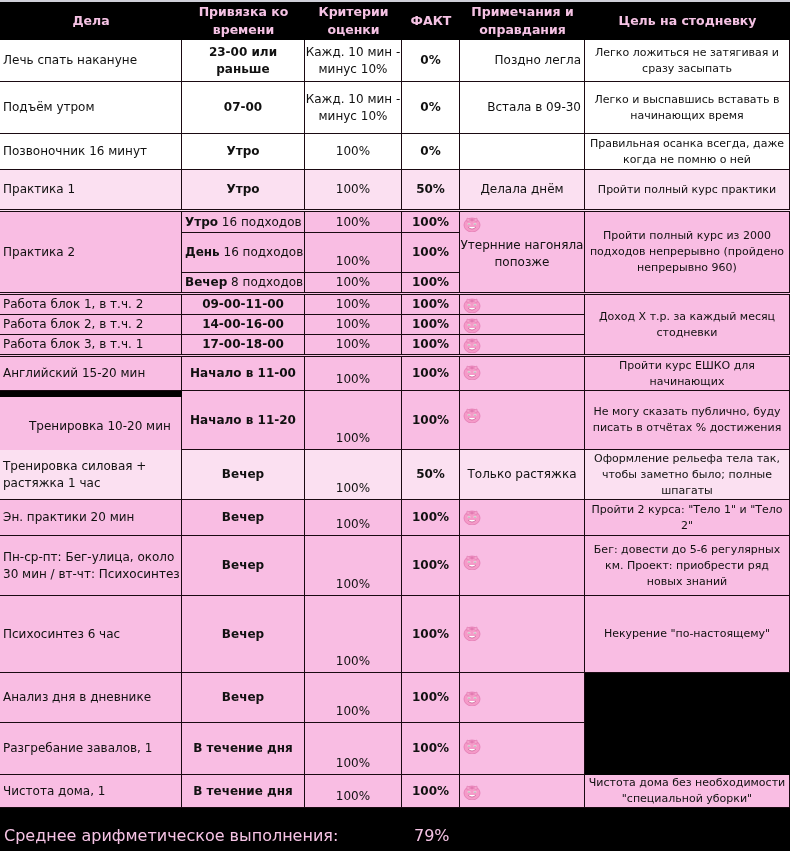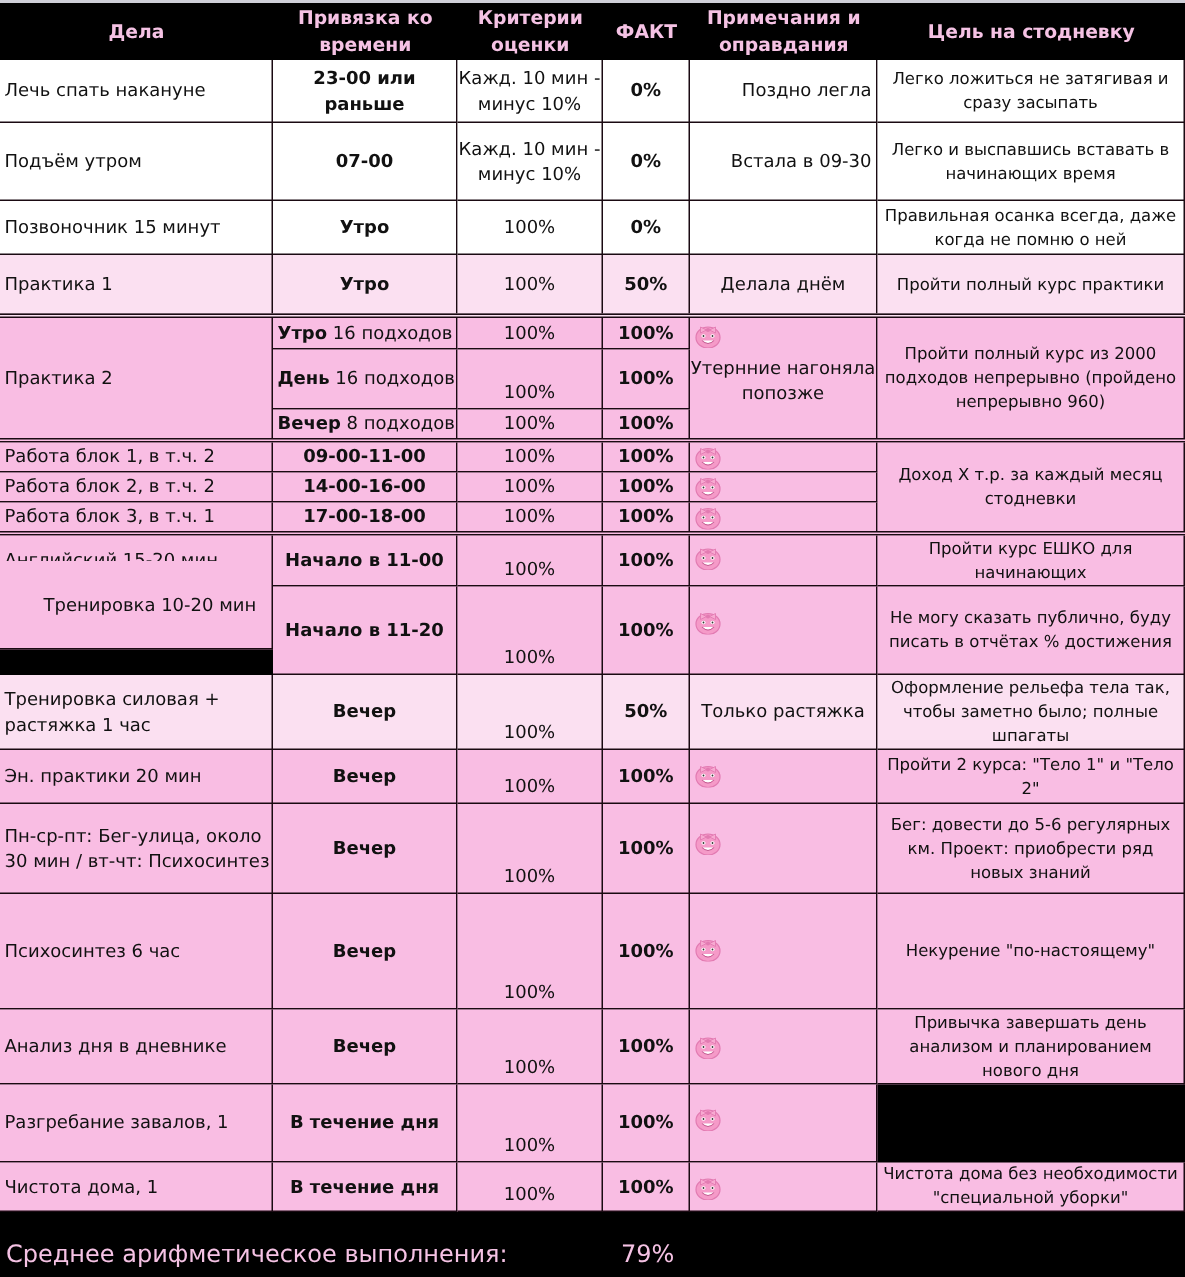--- a/index.html
+++ b/index.html
@@ -59,21 +59,21 @@
   <div class="cell w right" style="left:460px;top:40px;width:125px;height:42px;">Поздно легла</div>
   <div class="cell w goal" style="left:585px;top:40px;width:205px;height:42px;">Легко ложиться не затягивая и сразу засыпать</div>
 
   <div class="cell w left" style="left:0;top:82px;width:182px;height:52px;">Подъём утром</div>
   <div class="cell w center b" style="left:182px;top:82px;width:123px;height:52px;">07-00</div>
   <div class="cell w center" style="left:305px;top:82px;width:97px;height:52px;">Кажд. 10 мин - минус 10%</div>
   <div class="cell w center b" style="left:402px;top:82px;width:58px;height:52px;">0%</div>
   <div class="cell w right" style="left:460px;top:82px;width:125px;height:52px;">Встала в 09-30</div>
   <div class="cell w goal" style="left:585px;top:82px;width:205px;height:52px;">Легко и выспавшись вставать в начинающих время</div>
 
-  <div class="cell w left" style="left:0;top:134px;width:182px;height:36px;">Позвоночник 15 минут</div>
+  <div class="cell w left" style="left:0;top:134px;width:182px;height:36px;">Позвоночник 16 минут</div>
   <div class="cell w center b" style="left:182px;top:134px;width:123px;height:36px;">Утро</div>
   <div class="cell w center" style="left:305px;top:134px;width:97px;height:36px;">100%</div>
   <div class="cell w center b" style="left:402px;top:134px;width:58px;height:36px;">0%</div>
   <div class="cell w right" style="left:460px;top:134px;width:125px;height:36px;"></div>
   <div class="cell w goal" style="left:585px;top:134px;width:205px;height:36px;text-align:center;">Правильная осанка всегда, даже когда не помню о ней</div>
 
   <div class="cell l left" style="left:0;top:170px;width:182px;height:40px;">Практика 1</div>
   <div class="cell l center b" style="left:182px;top:170px;width:123px;height:40px;">Утро</div>
   <div class="cell l center" style="left:305px;top:170px;width:97px;height:40px;">100%</div>
   <div class="cell l center b" style="left:402px;top:170px;width:58px;height:40px;">50%</div>
@@ -143,21 +143,21 @@
   <div class="cell p left" style="left:0;top:357px;width:182px;height:34px;">Английский 15-20 мин</div>
   <div class="cell p center b" style="left:182px;top:357px;width:123px;height:34px;">Начало в 11-00</div>
   <div class="cell p center bottom" style="left:305px;top:357px;width:97px;height:34px;">100%</div>
   <div class="cell p center b" style="left:402px;top:357px;width:58px;height:34px;">100%</div>
   <div class="cell p" style="left:460px;top:357px;width:125px;height:34px;"></div>
   <svg class="smile" style="left:462px;top:362px;" viewBox="0 0 20 18">
       <use href="#smiley"></use>
     </svg>
   <div class="cell p goal" style="left:585px;top:357px;width:205px;height:34px;">Пройти курс ЕШКО для начинающих</div>
 
-  <div class="cell p left" style="left:0;top:374px;width:182px;height:59px;padding-left:29px;">Тренировка 10-20 мин</div>
+  <div class="cell p left" style="left:0;top:397px;width:182px;height:59px;padding-left:29px;">Тренировка 10-20 мин</div>
   <div class="cell p center b" style="left:182px;top:391px;width:123px;height:59px;">Начало в 11-20</div>
   <div class="cell p center bottom" style="left:305px;top:391px;width:97px;height:59px;">100%</div>
   <div class="cell p center b" style="left:402px;top:391px;width:58px;height:59px;">100%</div>
   <div class="cell p" style="left:460px;top:391px;width:125px;height:59px;"></div>
   <svg class="smile" style="left:462px;top:405px;" viewBox="0 0 20 18">
       <use href="#smiley"></use>
     </svg>
   <div class="cell p goal" style="left:585px;top:391px;width:205px;height:59px;">Не могу сказать публично, буду писать в отчётах % достижения</div>
 
   <div class="cell l left" style="left:0;top:450px;width:182px;height:50px;">Тренировка силовая + растяжка 1 час</div>
@@ -198,21 +198,20 @@
   <div class="cell p goal" style="left:585px;top:596px;width:205px;height:77px;">Некурение "по-настоящему"</div>
 
   <div class="cell p left" style="left:0;top:673px;width:182px;height:50px;">Анализ дня в дневнике</div>
   <div class="cell p center b" style="left:182px;top:673px;width:123px;height:50px;">Вечер</div>
   <div class="cell p center bottom" style="left:305px;top:673px;width:97px;height:50px;">100%</div>
   <div class="cell p center b" style="left:402px;top:673px;width:58px;height:50px;">100%</div>
   <div class="cell p" style="left:460px;top:673px;width:125px;height:50px;"></div>
   <svg class="smile" style="left:462px;top:688px;" viewBox="0 0 20 18">
       <use href="#smiley"></use>
     </svg>
-  <div class="cell p goal" style="left:585px;top:673px;width:205px;height:50px;">Привычка завершать день анализом и планированием нового дня</div>
 
   <div class="cell p left" style="left:0;top:723px;width:182px;height:52px;">Разгребание завалов, 1</div>
   <div class="cell p center b" style="left:182px;top:723px;width:123px;height:52px;">В течение дня</div>
   <div class="cell p center bottom" style="left:305px;top:723px;width:97px;height:52px;">100%</div>
   <div class="cell p center b" style="left:402px;top:723px;width:58px;height:52px;">100%</div>
   <div class="cell p" style="left:460px;top:723px;width:125px;height:52px;"></div>
   <svg class="smile" style="left:462px;top:736px;" viewBox="0 0 20 18">
       <use href="#smiley"></use>
     </svg>
 

